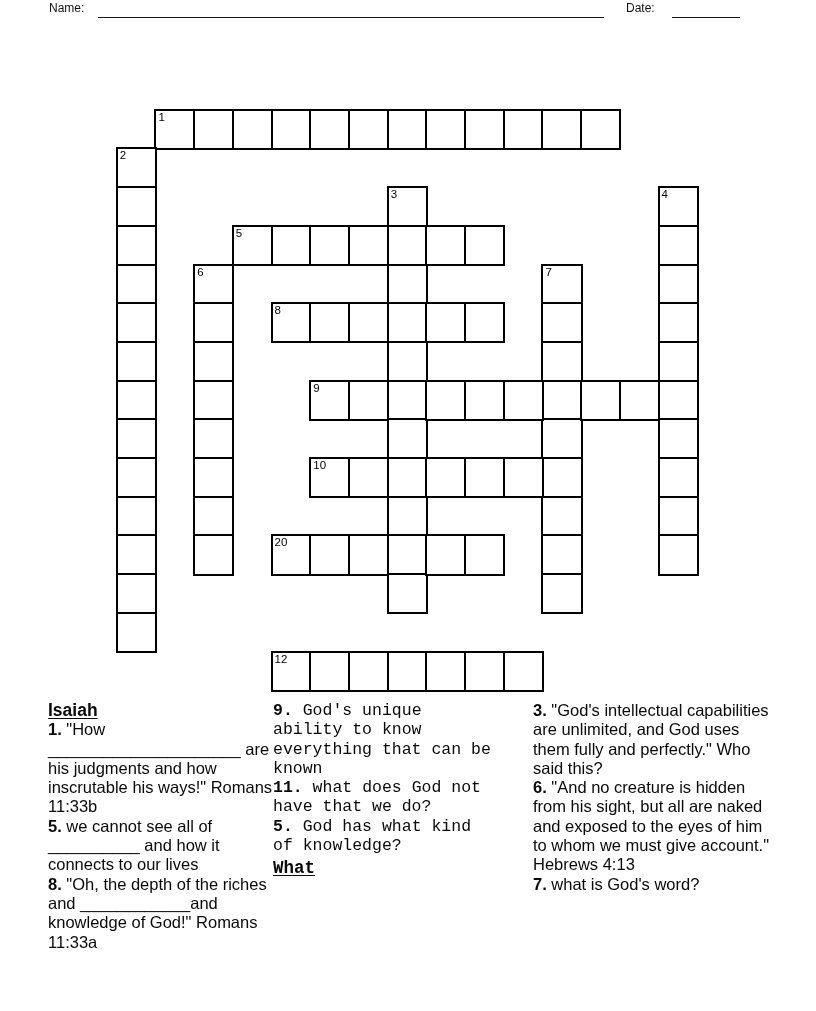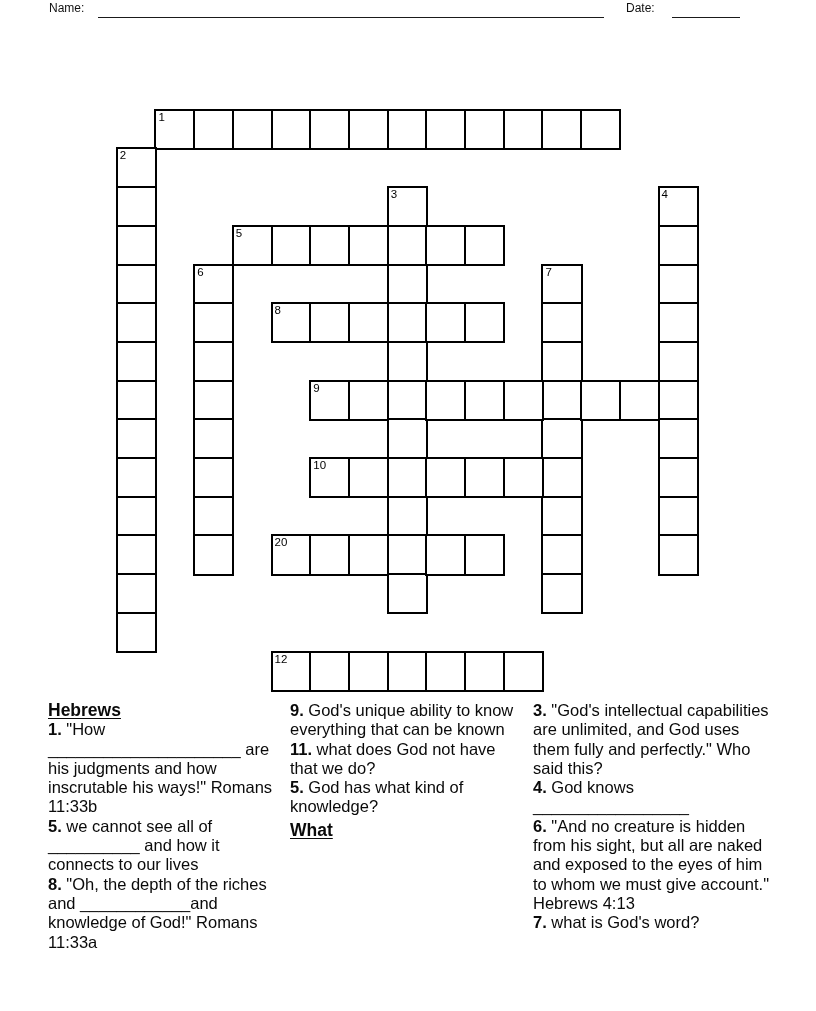--- a/index.html
+++ b/index.html
@@ -42,21 +42,21 @@
   .cell .num{
     position:absolute;left:2px;top:0px;
     font-size:11.5px;line-height:13px;color:#000;
   }
   
   .clue-col{
     position:absolute;top:701px;
     font-size:16.5px;line-height:19.3px;color:#0a0a0a;
   }
   #clue-col-1{left:48px;width:232px;}
-  #clue-col-2{left:290px;width:226px;}
+  #clue-col-2{left:273px;width:226px;font-family:Liberation Mono, monospace;}
   #clue-col-3{left:533px;width:238px;}
   .clue-col p{margin:0;}
   .clue-col p.heading{
     font-weight:bold;font-size:17.5px;
     text-decoration:underline;
     text-underline-offset:2px;
   }
   .clue-col p.heading.down-heading{margin-top:4px;}
   .clue-col b{font-weight:bold;}
 </style>
@@ -191,31 +191,30 @@
       </div>
       <div class="cell" style="left: 309.25px; top: 650.55px; width: 41.2px; height: 41.2px; border-color: rgb(0, 0, 0);"></div>
       <div class="cell" style="left: 347.95px; top: 650.55px; width: 41.2px; height: 41.2px; border-color: rgb(0, 0, 0);"></div>
       <div class="cell" style="left: 386.65px; top: 650.55px; width: 41.2px; height: 41.2px; border-color: rgb(0, 0, 0);"></div>
       <div class="cell" style="left: 425.35px; top: 650.55px; width: 41.2px; height: 41.2px; border-color: rgb(0, 0, 0);"></div>
       <div class="cell" style="left: 464.05px; top: 650.55px; width: 41.2px; height: 41.2px; border-color: rgb(0, 0, 0);"></div>
       <div class="cell" style="left: 502.75px; top: 650.55px; width: 41.2px; height: 41.2px; border-color: rgb(0, 0, 0);"></div>
     </div>
 
   <div id="clue-col-1" class="clue-col">
-      <p class="heading">Hebrews</p>
+      <p class="heading">Isaiah</p>
       <p><b>1.</b> "How _____________________ are his judgments and how inscrutable his ways!" Romans 11:33b</p>
       <p><b>5.</b> we cannot see all of __________ and how it connects to our lives</p>
       <p><b>8.</b> "Oh, the depth of the riches and ____________and knowledge of God!" Romans 11:33a</p>
     </div>
   <div id="clue-col-2" class="clue-col">
       <p><b>9.</b> God's unique ability to know everything that can be known</p>
       <p><b>11.</b> what does God not have that we do?</p>
       <p><b>5.</b> God has what kind of knowledge?</p>
       <p class="heading down-heading">What</p>
     </div>
   <div id="clue-col-3" class="clue-col">
       <p><b>3.</b> "God's intellectual capabilities are unlimited, and God uses them fully and perfectly." Who said this?</p>
-      <p><b>4.</b> God knows _________________</p>
       <p><b>6.</b> "And no creature is hidden from his sight, but all are naked and exposed to the eyes of him to whom we must give account." Hebrews 4:13</p>
       <p><b>7.</b> what is God's word?</p>
     </div>
 
 </div>
 
 </body></html>

